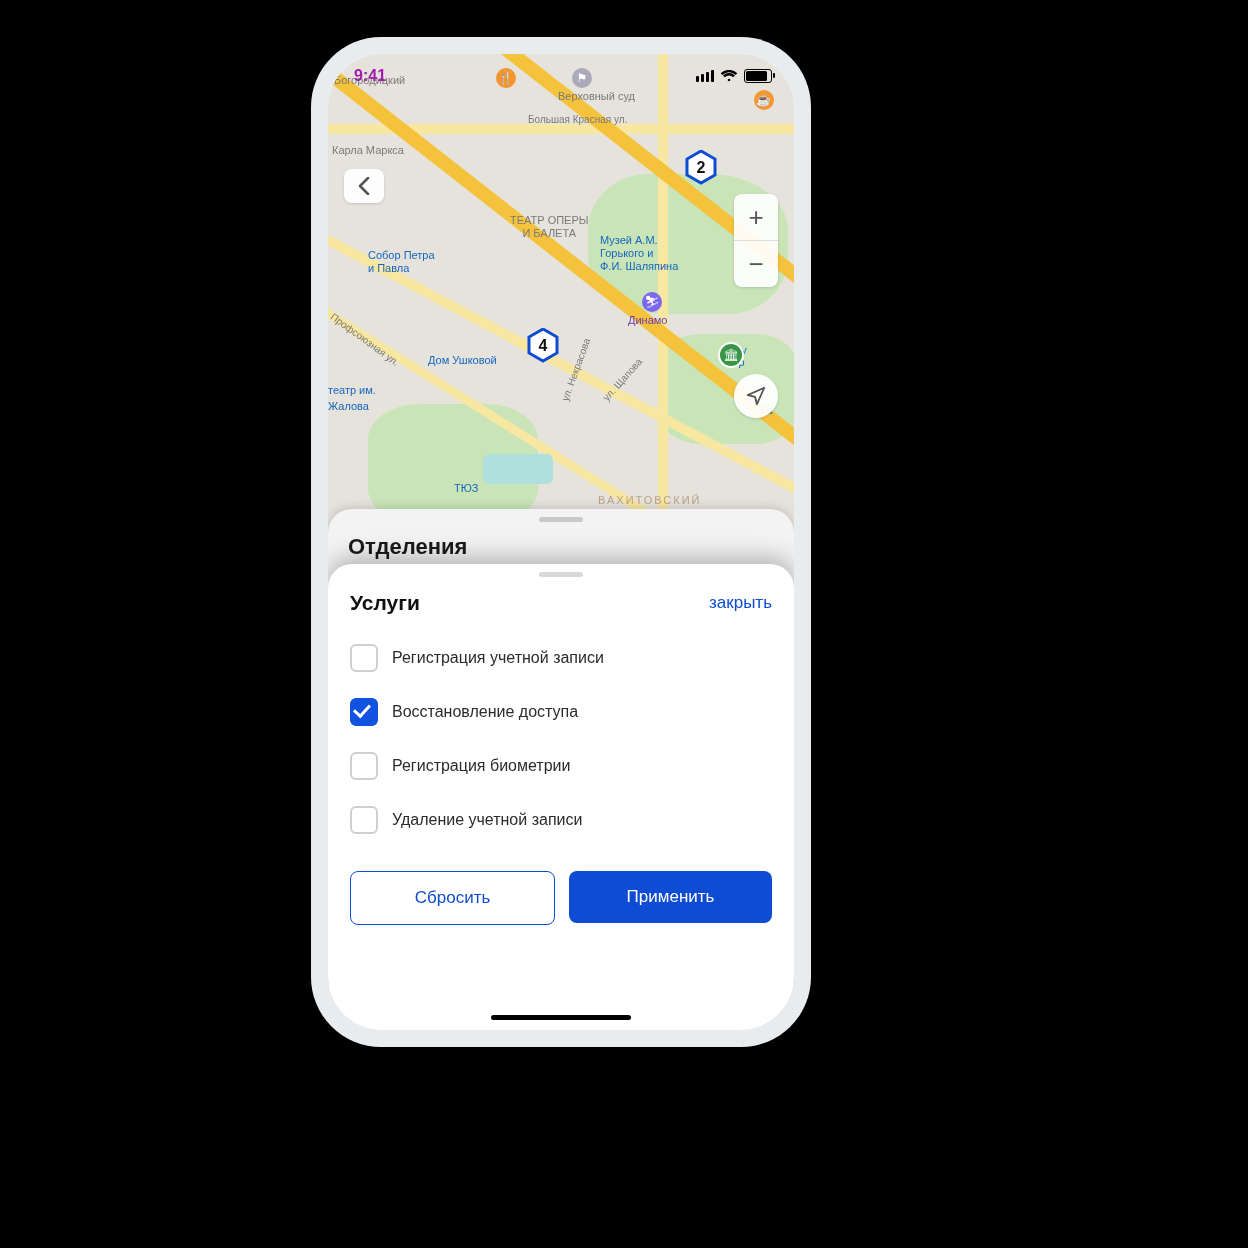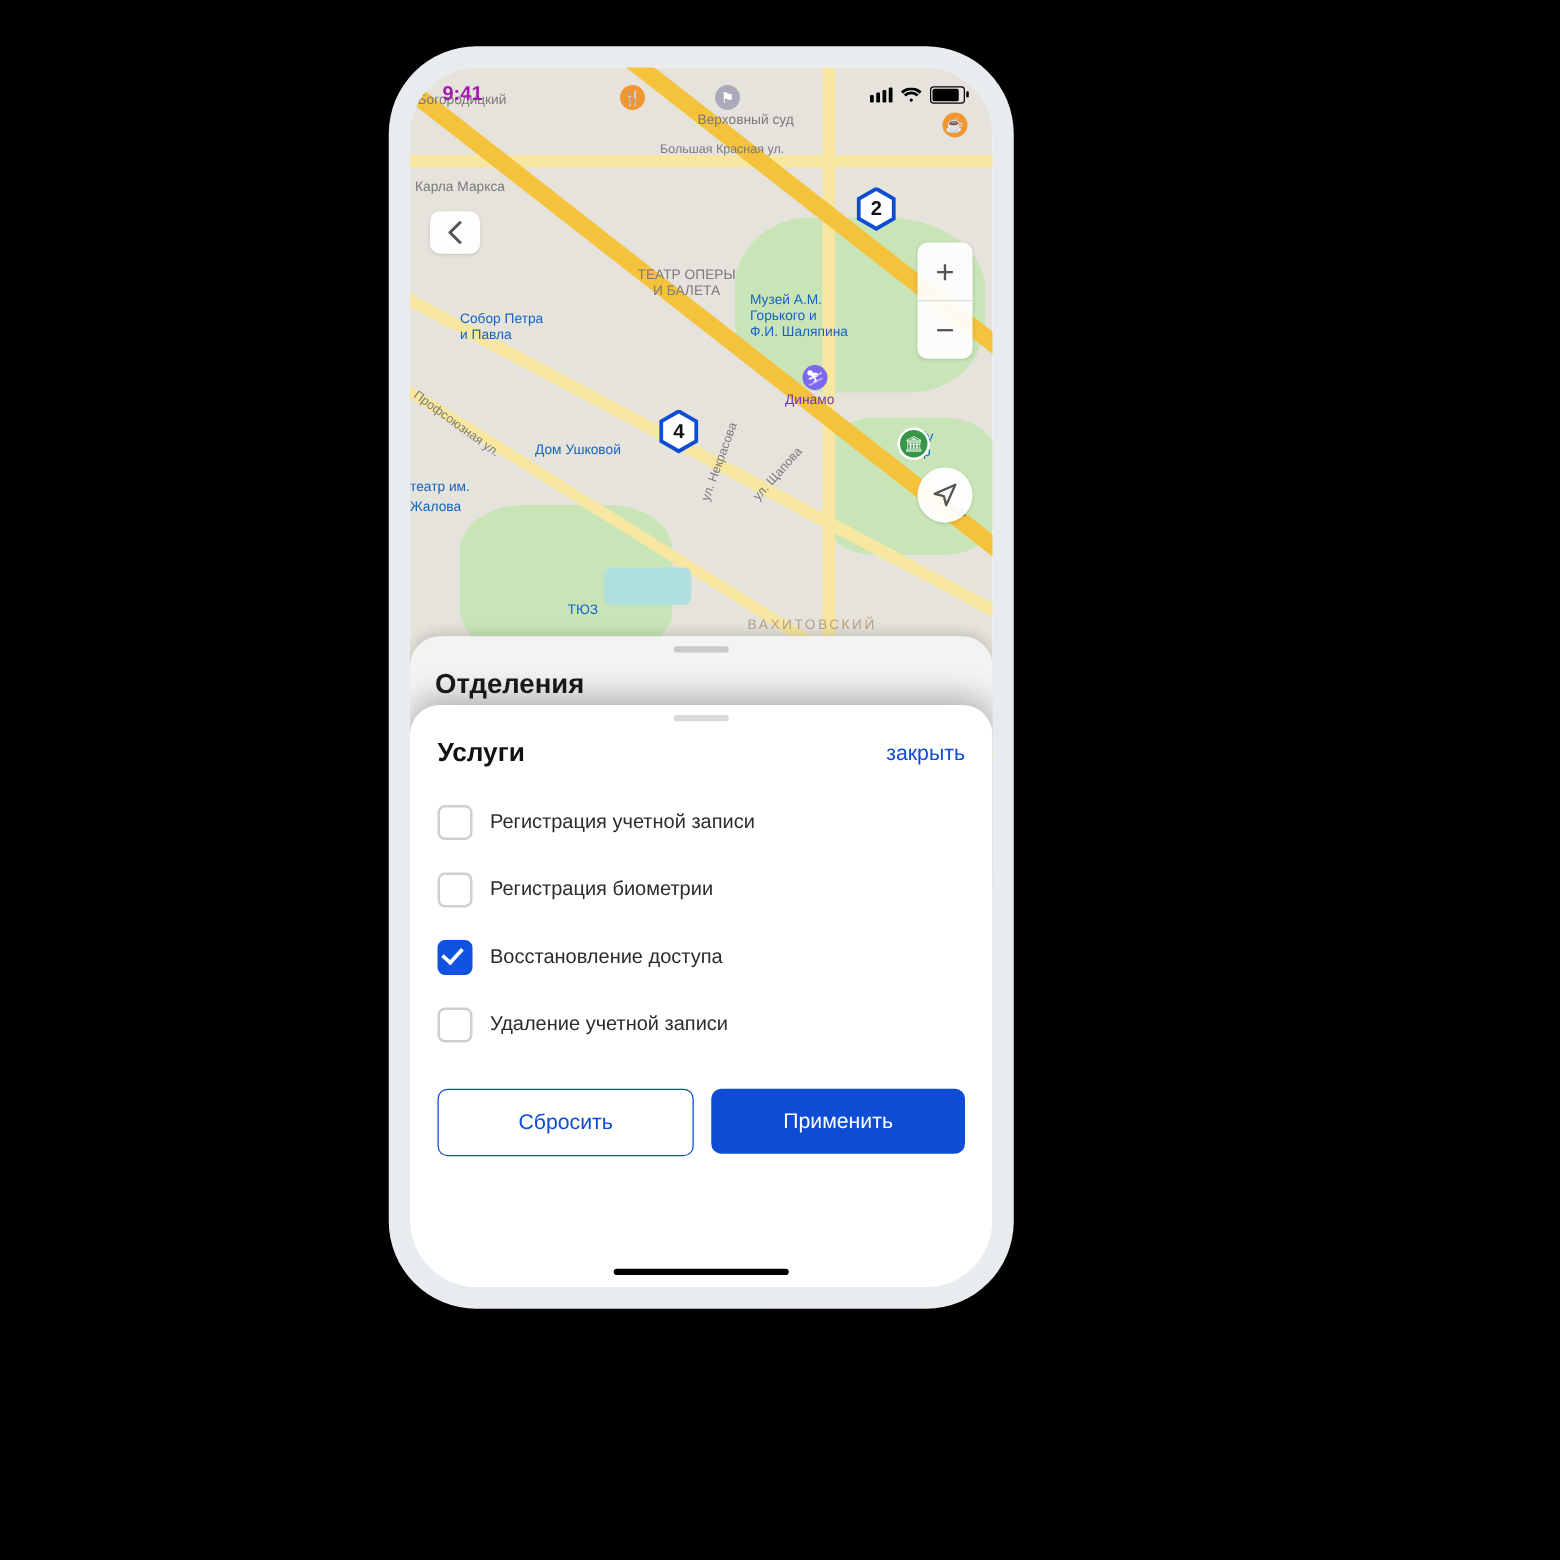--- a/index.html
+++ b/index.html
@@ -211,26 +211,26 @@
           <h3>Услуги</h3>
           <a href="#">закрыть</a>
         </div>
 
         <div class="options">
           <label class="opt">
             <span class="cb"></span>
             <span>Регистрация учетной записи</span>
           </label>
           <label class="opt">
+            <span class="cb checked"></span>
+            <span>Восстановление доступа</span>
+          </label>
+          <label class="opt">
             <span class="cb"></span>
             <span>Регистрация биометрии</span>
-          </label>
-          <label class="opt">
-            <span class="cb checked"></span>
-            <span>Восстановление доступа</span>
           </label>
           <label class="opt">
             <span class="cb"></span>
             <span>Удаление учетной записи</span>
           </label>
         </div>
 
         <div class="btnrow">
           <div class="btn outline">Сбросить</div>
           <div class="btn solid">Применить</div>

